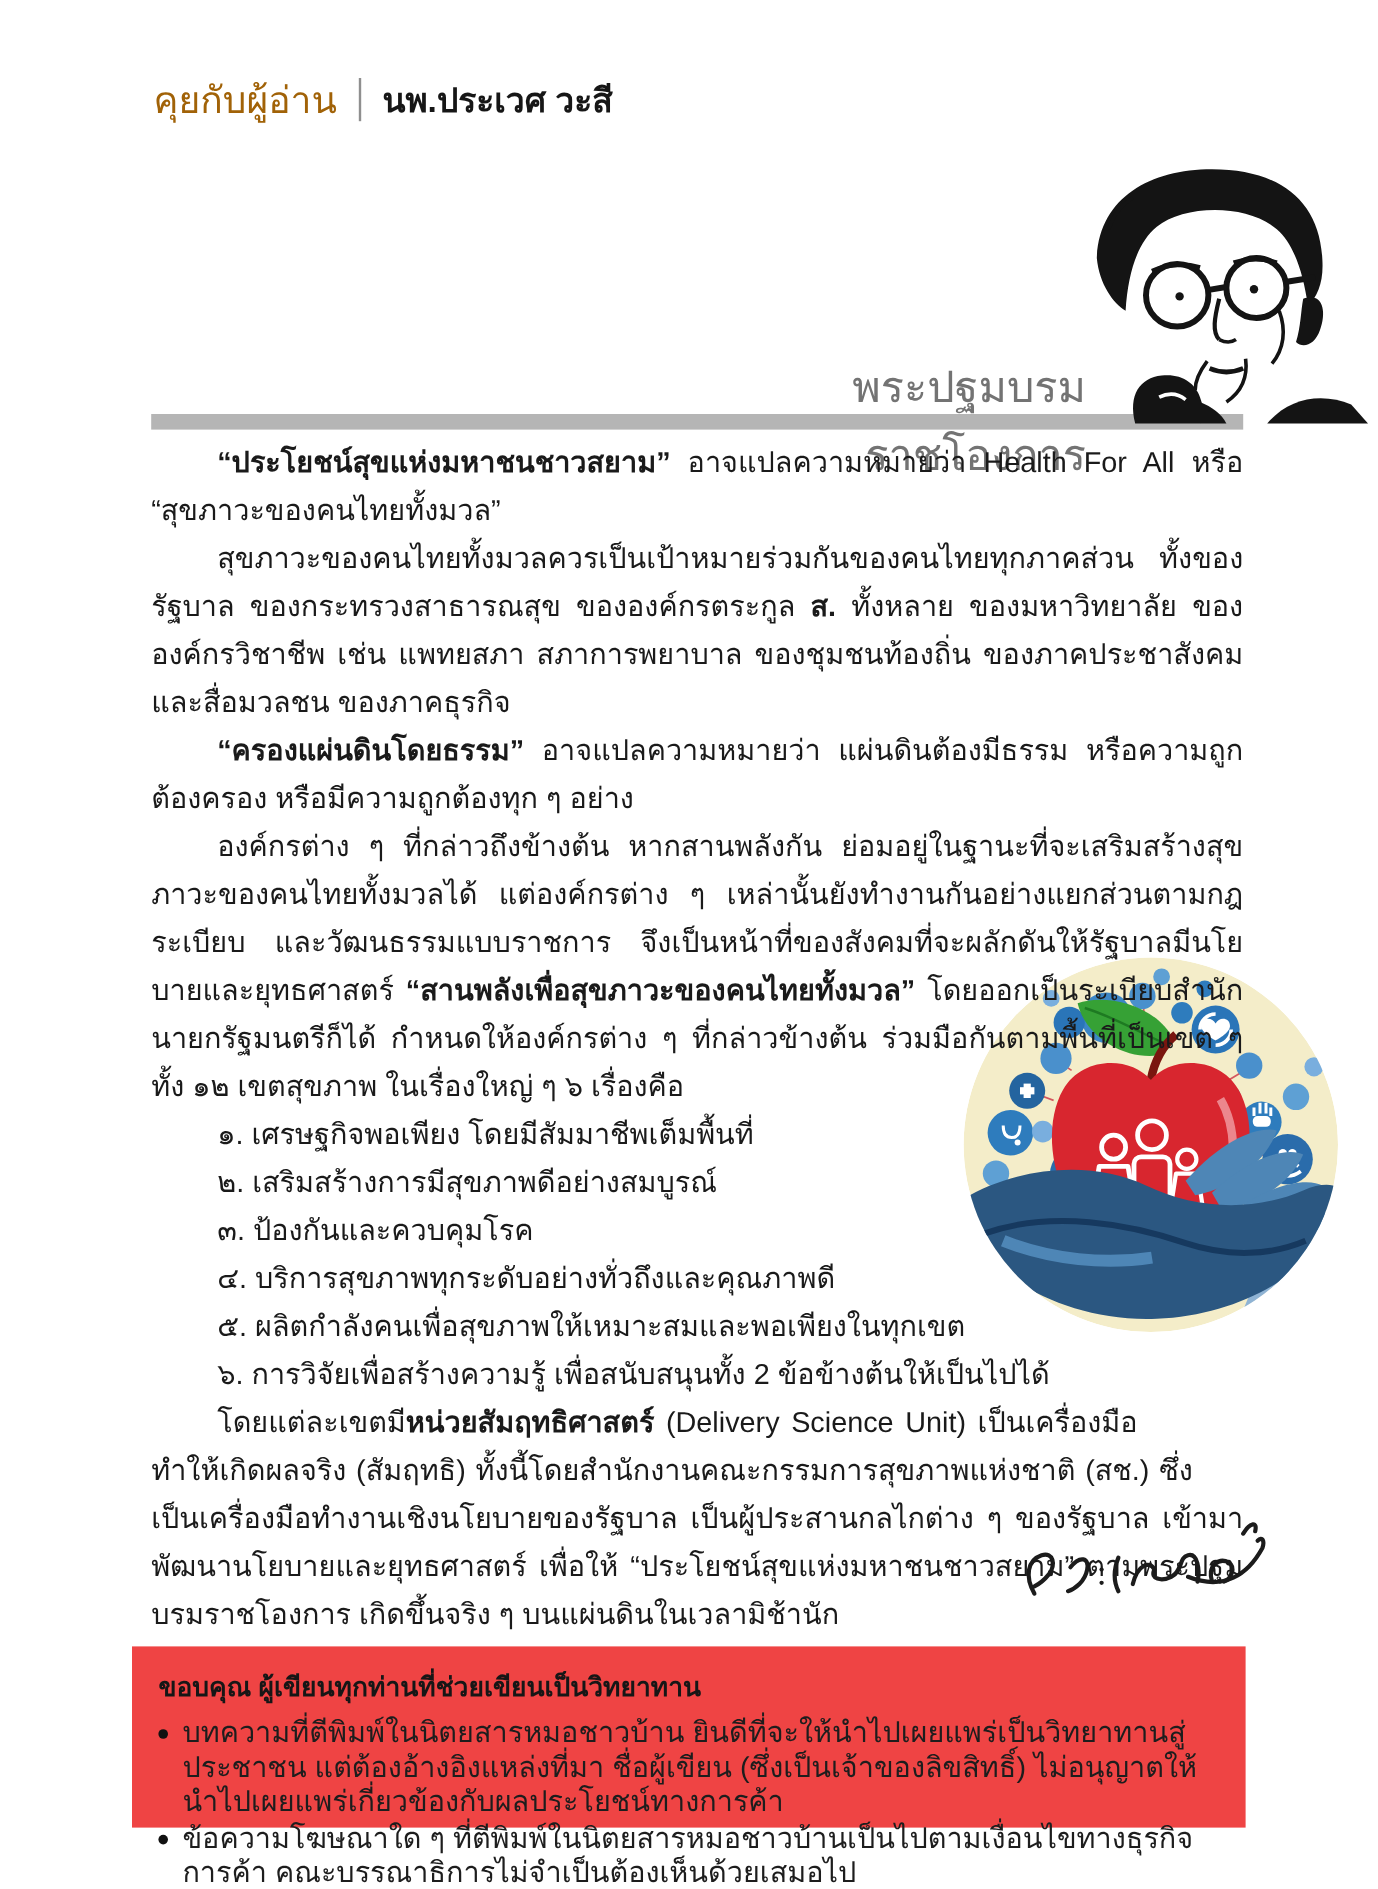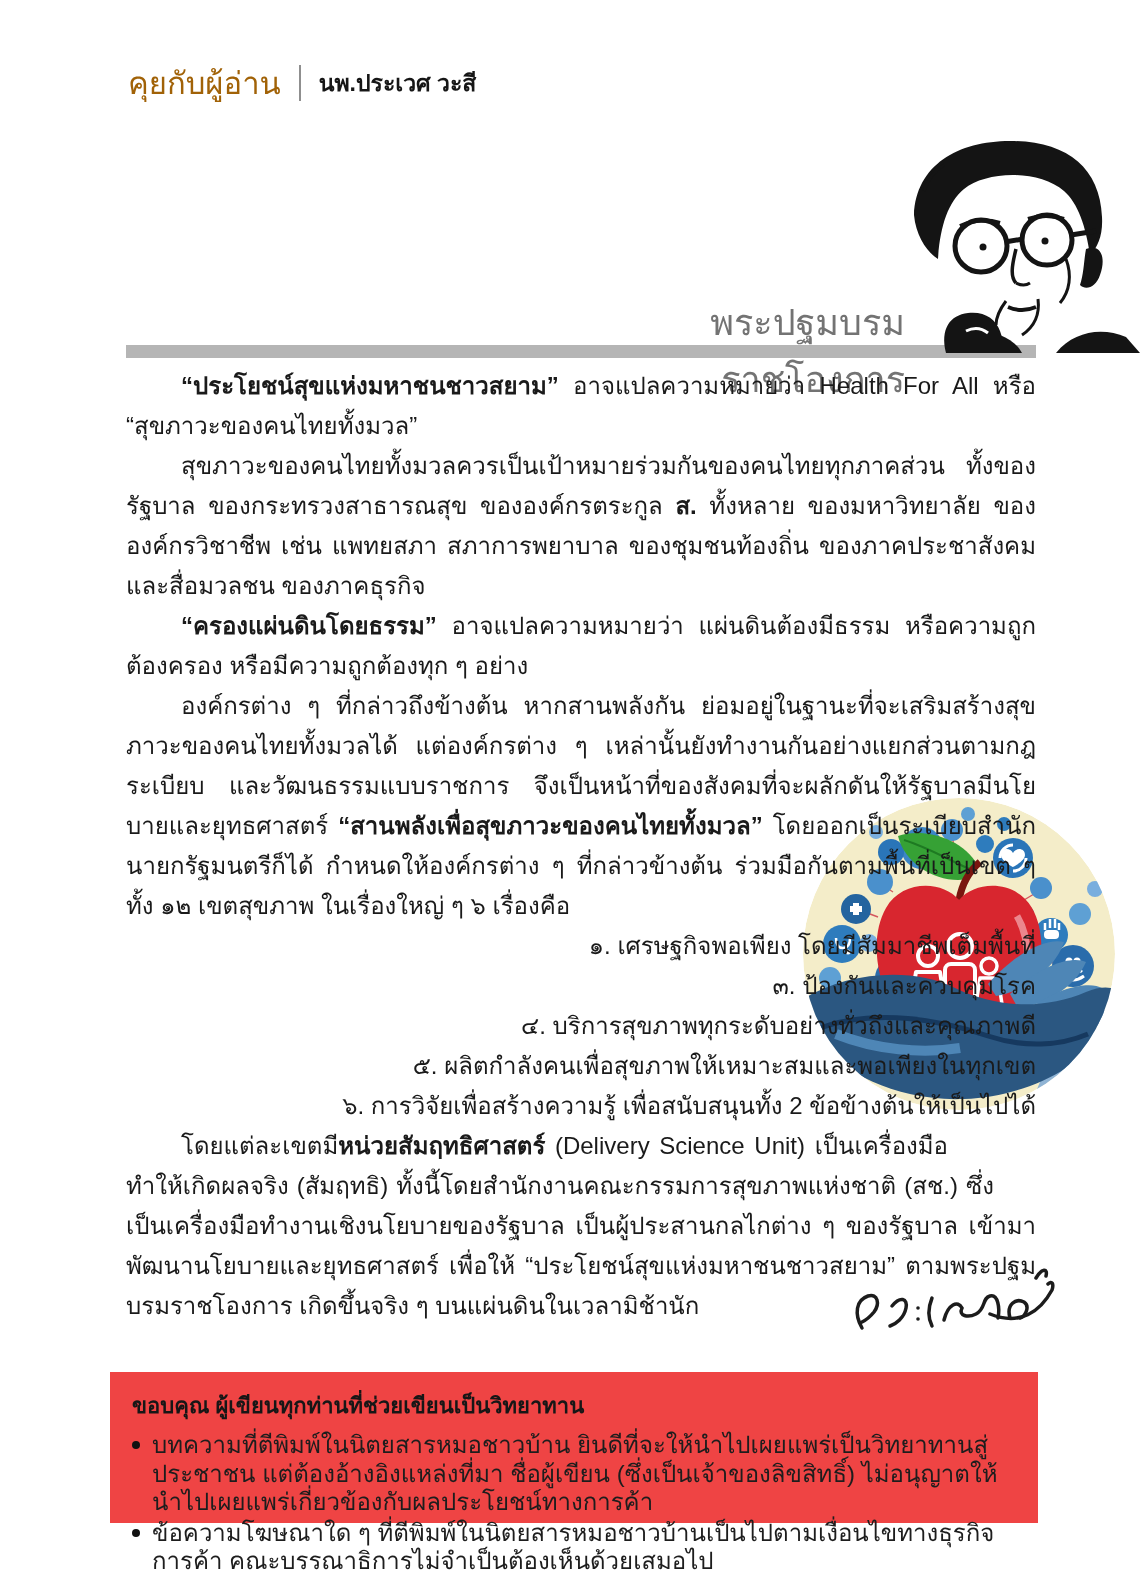--- a/index.html
+++ b/index.html
@@ -6,35 +6,35 @@
   html,body { background:#ffffff; }
   .page {
     position:relative; width:1148px; height:1574px; background:#fff;
     overflow:hidden; font-family:"Liberation Sans","DejaVu Sans",sans-serif;
     color:#1c1c1c;
   }
   
   .kicker { position:absolute; left:128px; top:58px; display:flex; align-items:center; gap:18px; }
   .kicker-section { font-size:31px; font-weight:500; color:#a16207; }
   .kicker-divider { width:2px; height:36px; background:#8f8f8f; }
-  .kicker-author { font-size:23px; font-weight:bold; color:#161616; }
+  .kicker-author { font-size:28px; font-weight:bold; color:#161616; }
   
   .headline { position:absolute; left:112px; top:146px; width:830px;
     font-size:49px; font-weight:bold; color:#1e68b0; line-height:67px; letter-spacing:-0.5px; }
   .byline { position:absolute; left:555px; top:294px; width:350px; text-align:right;
     font-size:36px; color:#737373; }
   .rule { position:absolute; left:126px; top:345px; width:910px; height:13px; background:#b5b5b5; }
   
   .portrait { position:absolute; left:888px; top:130px; width:260px; height:224px; z-index:3; }
   
   .body-text { position:absolute; left:126px; top:366px; width:910px; z-index:2;
     font-size:24px; line-height:40px; text-align:justify; color:#1a1a1a; }
   .body-text p { text-indent:55px; }
   .agenda { list-style:none; }
-  .agenda li { padding-left:55px; line-height:40px; text-align:right; }
+  .agenda li { padding-left:55px; line-height:40px; text-align:left; }
   .wrap-spacer-1 { float:right; clear:right; width:88px; height:40px; }
   .wrap-spacer-2 { float:right; clear:right; width:42px; height:40px; }
   b { font-weight:bold; }
   
   .illustration { position:absolute; left:792px; top:796px; width:336px; height:322px; z-index:1; }
   
   .signature { position:absolute; left:840px; top:1256px; width:225px; height:95px; }
   
   .footer { position:absolute; left:110px; top:1372px; width:928px; height:151px;
     background:#ef4444; padding:14px 26px 0 22px; }
@@ -80,20 +80,21 @@
     <path d="M168,222 C186,200 214,196 238,206 L252,222 Z" fill="#141414"></path>
   </svg>
 
   <div class="body-text">
     <p><b>“ประโยชน์สุขแห่งมหาชนชาวสยาม”</b><span> อาจแปลความหมายว่า Health For All หรือ “สุขภาวะของคนไทยทั้งมวล”</span></p>
     <p><span>สุขภาวะของคนไทยทั้งมวลควรเป็นเป้าหมายร่วมกันของคนไทยทุกภาคส่วน ทั้งของรัฐบาล ของกระทรวงสาธารณสุข ขององค์กรตระกูล </span><b>ส.</b><span> ทั้งหลาย ของมหาวิทยาลัย ขององค์กรวิชาชีพ เช่น แพทยสภา สภาการพยาบาล ของชุมชนท้องถิ่น ของภาคประชาสังคมและสื่อมวลชน ของภาคธุรกิจ</span></p>
     <p><b>“ครองแผ่นดินโดยธรรม”</b><span> อาจแปลความหมายว่า แผ่นดินต้องมีธรรม หรือความถูกต้องครอง หรือมีความถูกต้องทุก ๆ อย่าง</span></p>
     <p><span>องค์กรต่าง ๆ ที่กล่าวถึงข้างต้น หากสานพลังกัน ย่อมอยู่ในฐานะที่จะเสริมสร้างสุขภาวะของคนไทยทั้งมวลได้ แต่องค์กรต่าง ๆ เหล่านั้นยังทำงานกันอย่างแยกส่วนตามกฎ ระเบียบ และวัฒนธรรมแบบราชการ จึงเป็นหน้าที่ของสังคมที่จะผลักดันให้รัฐบาลมีนโยบายและยุทธศาสตร์ </span><b>“สานพลังเพื่อสุขภาวะของคนไทยทั้งมวล”</b><span> โดยออกเป็นระเบียบสำนักนายกรัฐมนตรีก็ได้ กำหนดให้องค์กรต่าง ๆ ที่กล่าวข้างต้น ร่วมมือกันตามพื้นที่เป็นเขต ๆ ทั้ง ๑๒ เขตสุขภาพ ในเรื่องใหญ่ ๆ ๖ เรื่องคือ</span></p>
     <ul class="agenda">
       <li>๑. เศรษฐกิจพอเพียง โดยมีสัมมาชีพเต็มพื้นที่</li>
+      <li>๒. เสริมสร้างการมีสุขภาพดีอย่างสมบูรณ์</li>
       <li>๓. ป้องกันและควบคุมโรค</li>
       <li>๔. บริการสุขภาพทุกระดับอย่างทั่วถึงและคุณภาพดี</li>
       <li>๕. ผลิตกำลังคนเพื่อสุขภาพให้เหมาะสมและพอเพียงในทุกเขต</li>
       <li>๖. การวิจัยเพื่อสร้างความรู้ เพื่อสนับสนุนทั้ง 2 ข้อข้างต้นให้เป็นไปได้</li>
     </ul>
     <div class="wrap-spacer-1"></div>
     <div class="wrap-spacer-2"></div>
     <p><span>โดยแต่ละเขตมี</span><b>หน่วยสัมฤทธิศาสตร์</b><span> (Delivery Science Unit) เป็นเครื่องมือทำให้เกิดผลจริง (สัมฤทธิ) ทั้งนี้โดยสำนักงานคณะกรรมการสุขภาพแห่งชาติ (สช.) ซึ่งเป็นเครื่องมือทำงานเชิงนโยบายของรัฐบาล เป็นผู้ประสานกลไกต่าง ๆ ของรัฐบาล เข้ามาพัฒนานโยบายและยุทธศาสตร์ เพื่อให้ “ประโยชน์สุขแห่งมหาชนชาวสยาม” ตามพระปฐมบรมราชโองการ เกิดขึ้นจริง ๆ บนแผ่นดินในเวลามิช้านัก</span></p>
   </div>
 

